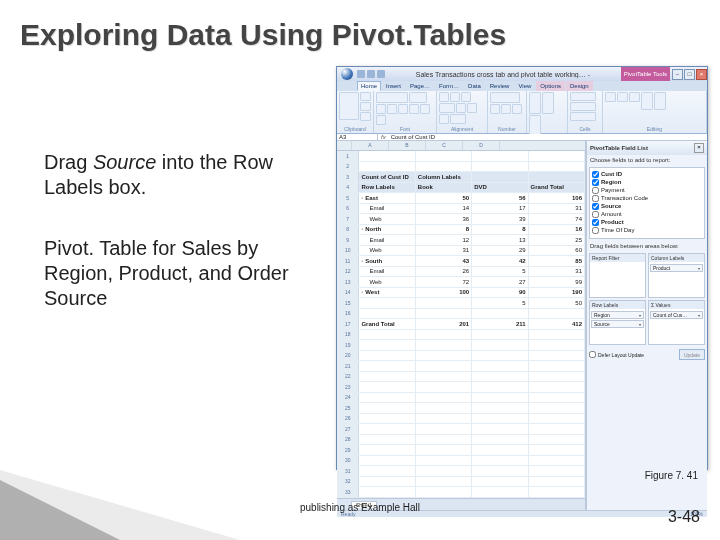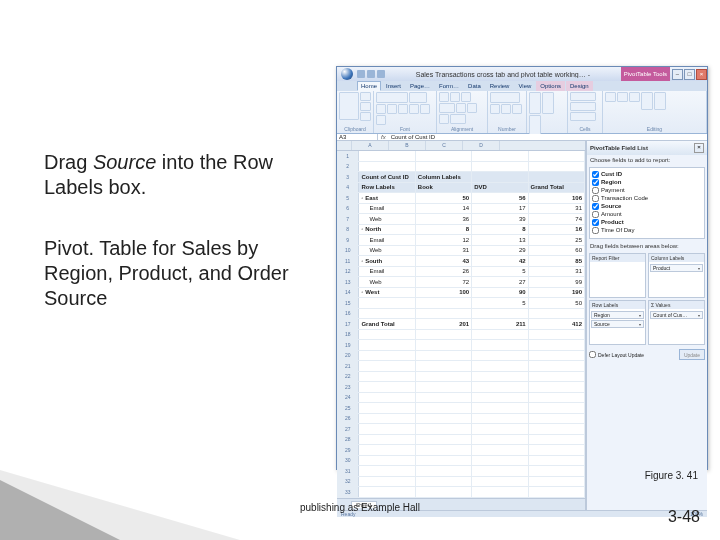--- a/index.html
+++ b/index.html
@@ -285,20 +285,21 @@
   .fieldpane .defer input { width:7px; height:7px; margin:0;}
   .fieldpane .defer button {
     font-size: 5px; padding: 0 4px; height: 11px;
     background: #e4ecf7; border: 1px solid #9ab5d7; color:#888;
   }
 </style>
 </head>
 <body>
 
 <div class="slide">
+  <div class="title">Exploring Data Using Pivot.Tables</div>
 
   <div class="body-text t2">Pivot. Table for Sales by Region, Product, and Order Source</div>
 
   <div class="body-text t1">
     <span>Drag </span><span class="ital">Source</span><span> into the Row Labels box.</span>
   </div>
 
   <div class="wedge2"></div>
   <div class="wedge"></div>
 
@@ -743,19 +744,19 @@
         </div>
       </div>
     </div>
 
     <div class="statusbar">
       <span>Ready</span>
       <span>100%</span>
     </div>
   </div>
 
-  <div class="figure-caption">Figure 3. 41</div>
+  <div class="figure-caption">Figure 7. 41</div>
   <div class="copyright">
     <br>
     <span>publishing as Example Hall</span>
   </div>
   <div class="slide-num">3-48</div>
 </div>
 
 </body></html>

